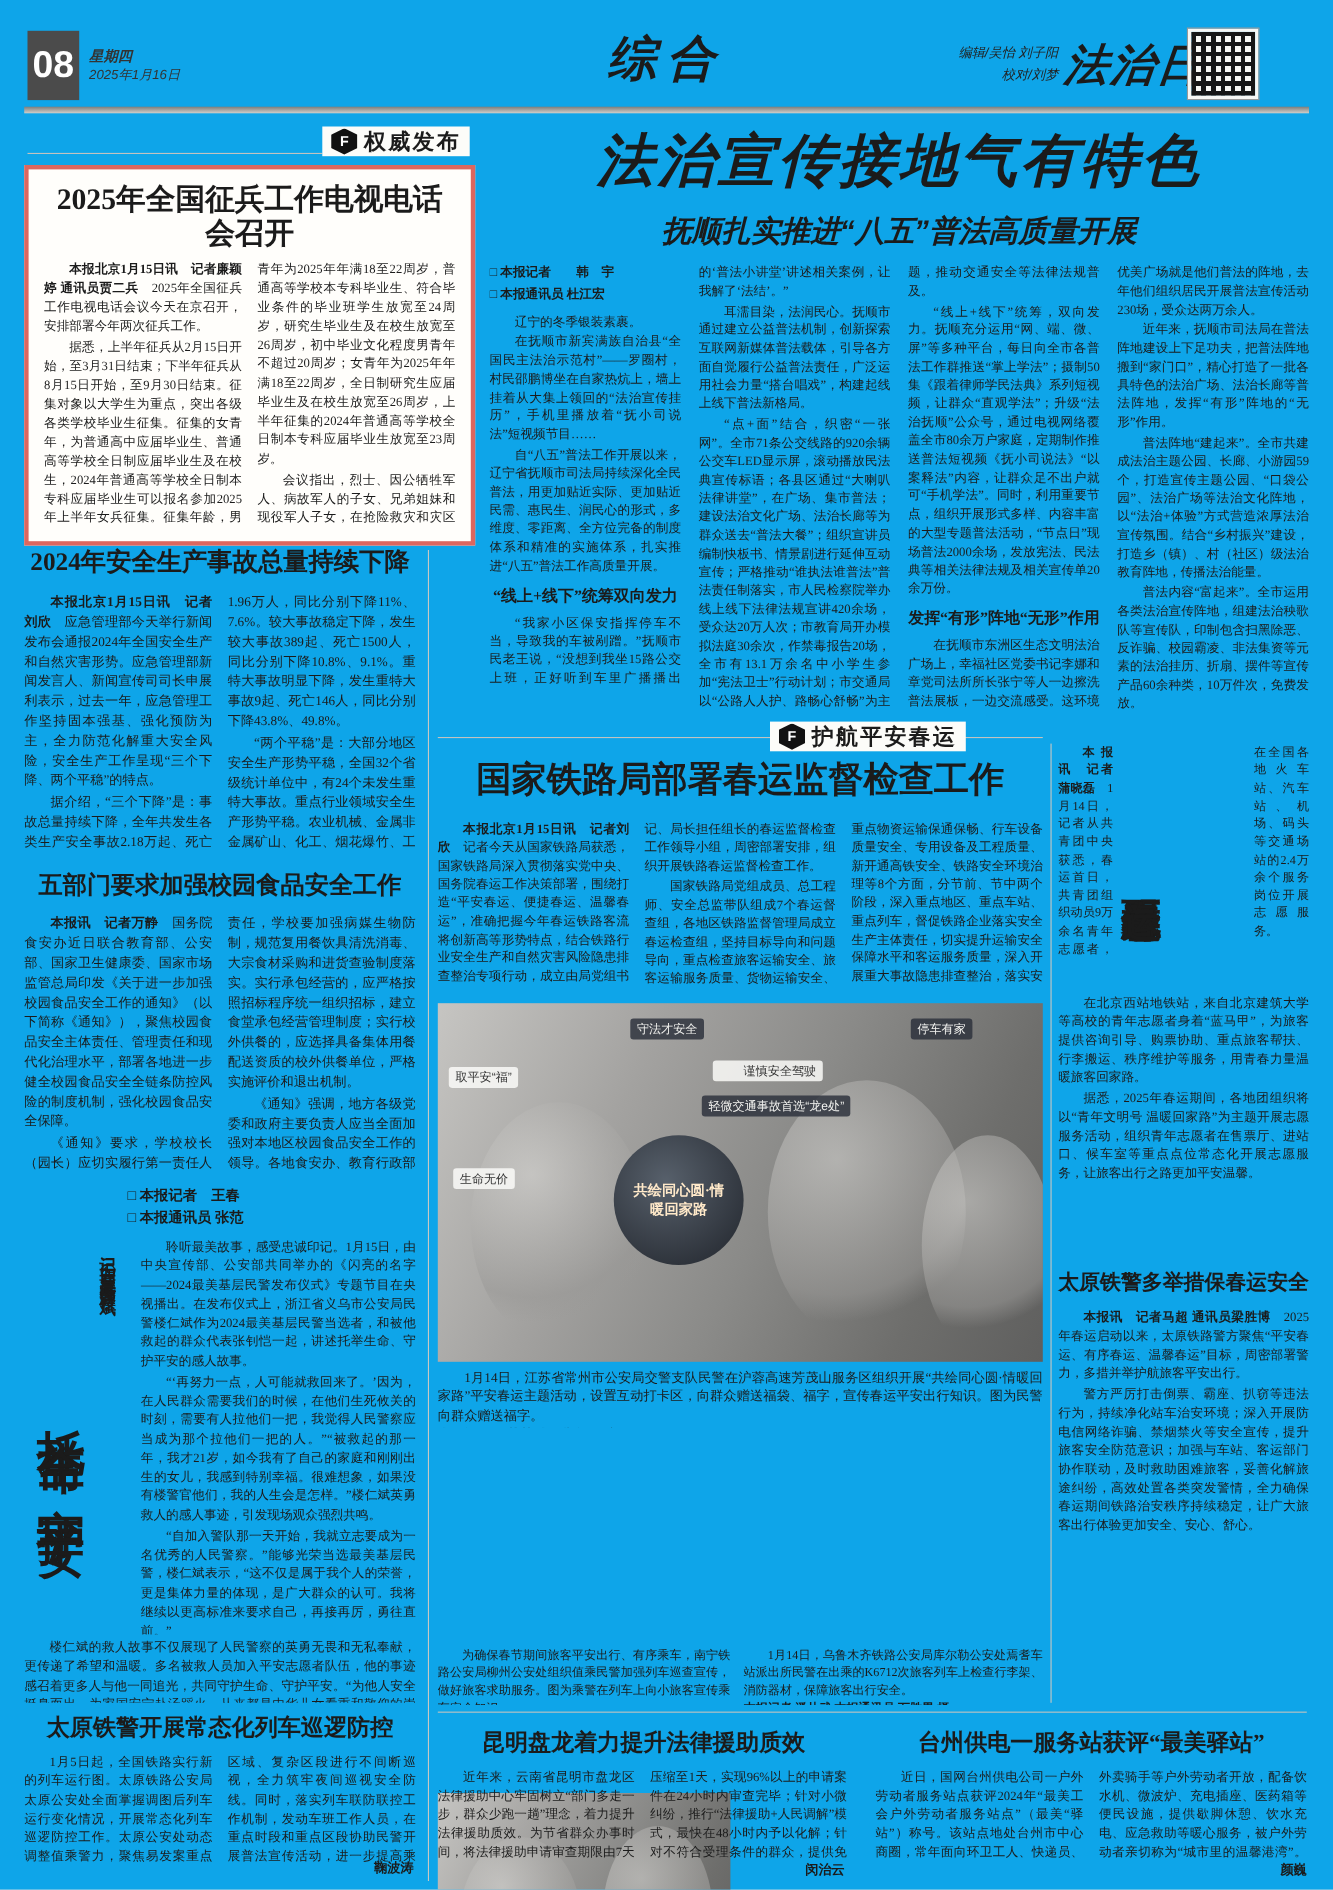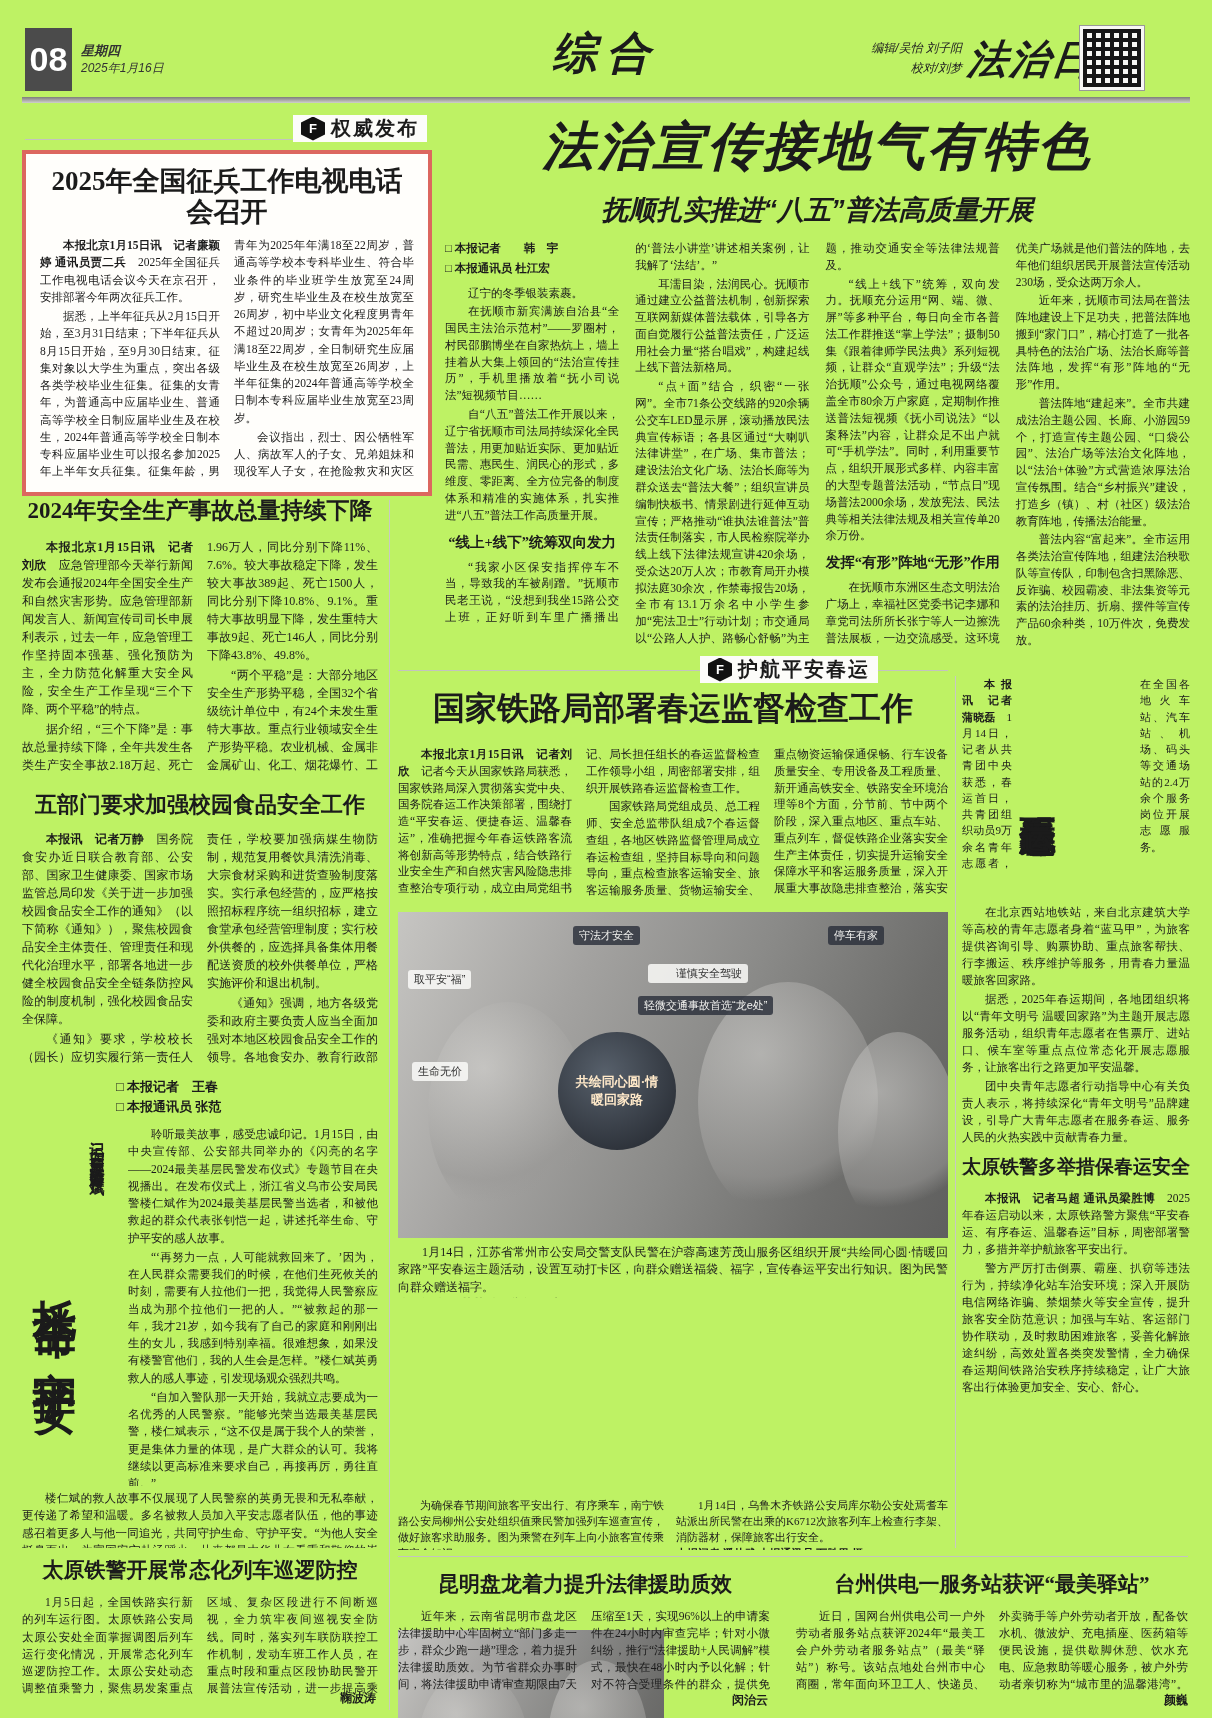--- a/index.html
+++ b/index.html
@@ -1,17 +1,17 @@
 <!DOCTYPE html>
 <html><head>
 <meta charset="utf-8">
 <style>
   * { box-sizing: border-box; }
   html,body { margin:0; padding:0; background:#e9e8e4; }
-  .page { position:relative; width:1212px; height:1718px; margin:0 auto; background:#bef264;
+  .page { position:relative; width:1212px; height:1718px; margin:0 auto; background:#0ea5e9;
           font-family:"Liberation Serif", serif; color:#1b1b1b; overflow:hidden; }
   .abs { position:absolute; }
   .jt { text-align:justify; }
   .clip { overflow:hidden; }
   p.para { margin:0 0 2px 0; text-indent:2em; }
   .lead { font-weight:bold; }
   .byline { font-weight:bold; margin:0 0 3px 0; }
   .cols2 { column-count:2; column-gap:14px; }
   .cols3 { column-count:3; column-gap:14px; }
   .cols4 { column-count:4; column-gap:16px; }
@@ -183,21 +183,20 @@
   </div>
   <div class="abs hrule" style="left:398px;top:1556px;width:790px;"></div>
 
   <div class="abs cols2 jt clip bodytxt-sm" style="left:962px;top:676px;width:228px;height:226px;column-gap:128px;font-size:11px;">
     <p class="para"><b class="lead">本报讯</b>　<b>记者蒲晓磊</b>　<span>1月14日，记者从共青团中央获悉，春运首日，共青团组织动员9万余名青年志愿者，在全国各地火车站、汽车站、机场、码头等交通场站的2.4万余个服务岗位开展志愿服务。</span></p>
   </div>
   <div class="abs vert shead" style="left:1016px;top:686px;height:208px;font-size:36px;line-height:1.15;">九万余名青年志愿者服务春运</div>
   <div class="abs jt clip bodytxt-sm" style="left:962px;top:904px;width:228px;height:246px;">
     <p class="para">在北京西站地铁站，来自北京建筑大学等高校的青年志愿者身着“蓝马甲”，为旅客提供咨询引导、购票协助、重点旅客帮扶、行李搬运、秩序维护等服务，用青春力量温暖旅客回家路。</p>
     <p class="para">据悉，2025年春运期间，各地团组织将以“青年文明号 温暖回家路”为主题开展志愿服务活动，组织青年志愿者在售票厅、进站口、候车室等重点点位常态化开展志愿服务，让旅客出行之路更加平安温馨。</p>
-    <p class="para">团中央青年志愿者行动指导中心有关负责人表示，将持续深化“青年文明号”品牌建设，引导广大青年志愿者在服务春运、服务人民的火热实践中贡献青春力量。</p>
   </div>
 
   <div class="abs shead" style="left:962px;top:1156px;width:228px;font-size:19px;">太原铁警多举措保春运安全</div>
   <div class="abs jt clip bodytxt-sm" style="left:962px;top:1190px;width:228px;height:356px;">
     <p class="para"><b class="lead">本报讯</b>　<b>记者马超 通讯员梁胜博</b>　<span>2025年春运启动以来，太原铁路警方聚焦“平安春运、有序春运、温馨春运”目标，周密部署警力，多措并举护航旅客平安出行。</span></p>
     <p class="para">警方严厉打击倒票、霸座、扒窃等违法行为，持续净化站车治安环境；深入开展防电信网络诈骗、禁烟禁火等安全宣传，提升旅客安全防范意识；加强与车站、客运部门协作联动，及时救助困难旅客，妥善化解旅途纠纷，高效处置各类突发警情，全力确保春运期间铁路治安秩序持续稳定，让广大旅客出行体验更加安全、安心、舒心。</p>
   </div>
 
   <div class="abs shead" style="left:410px;top:1572px;width:350px;font-size:21px;">昆明盘龙着力提升法律援助质效</div>
   <div class="abs cols2 jt clip bodytxt-sm" style="left:398px;top:1608px;width:372px;height:100px;">

